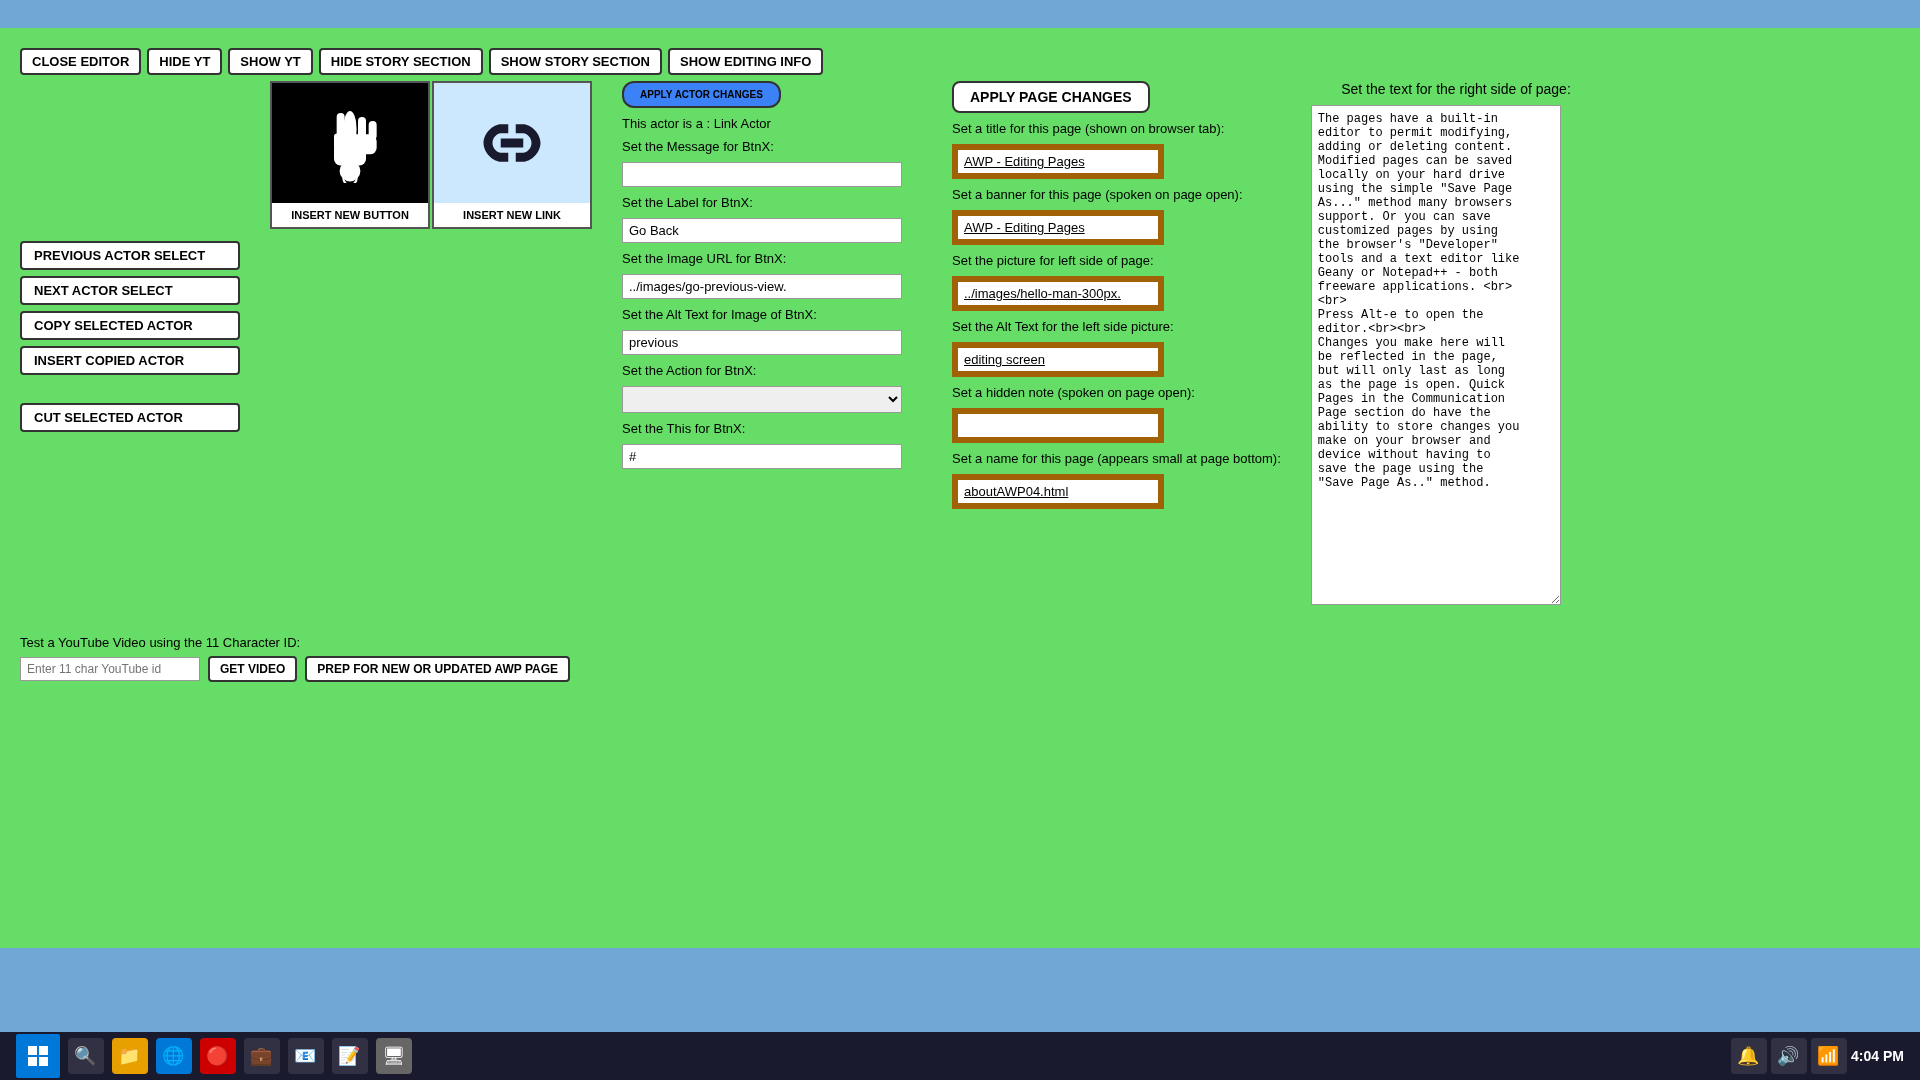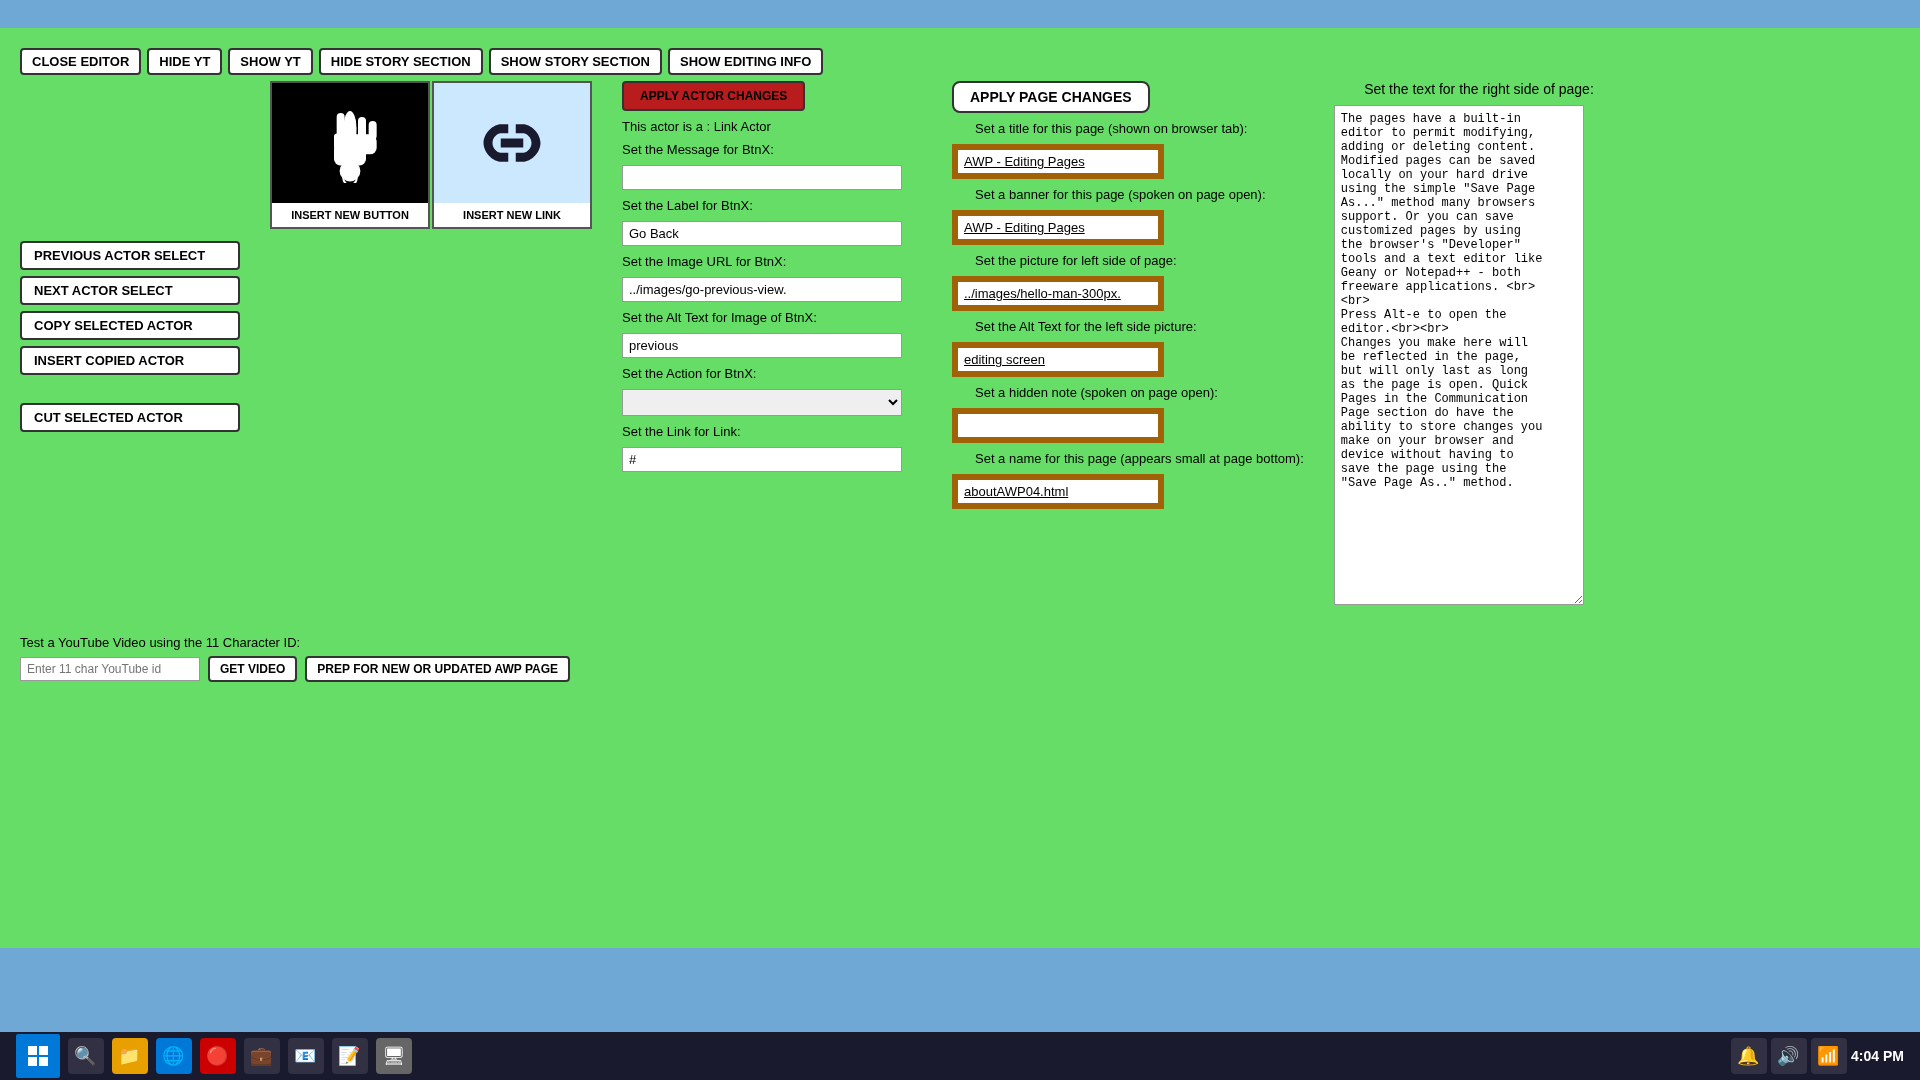--- a/index.html
+++ b/index.html
@@ -109,25 +109,25 @@
     .link-icon svg { width: 90px; height: 90px; }
 
     
     .actor-form {
       min-width: 300px;
       display: flex;
       flex-direction: column;
       gap: 8px;
     }
     .actor-form button.apply-btn {
-      background: #b91c1c;
+      background: #3b82f6;
       border: 2px solid #333;
-      border-radius: 4px;
+      border-radius: 12px;
       padding: 6px 16px;
-      font-size: 12px;
+      font-size: 10px;
       font-weight: bold;
       cursor: pointer;
       align-self: flex-start;
       font-family: Arial, sans-serif;
     }
     .actor-form label {
       font-size: 13px;
       font-weight: normal;
       color: #000;
     }
@@ -165,21 +165,20 @@
       padding: 6px 16px;
       font-size: 14px;
       font-weight: bold;
       cursor: pointer;
       align-self: flex-start;
       font-family: Arial, sans-serif;
     }
     .page-form label {
       font-size: 13px;
       color: #000;
-      margin-left: 23px;
     }
     .page-form input[type="text"] {
       width: 212px;
       padding: 4px 6px;
       border: 6px solid #a16207;
       background: white;
       font-size: 13px;
       font-family: Arial, sans-serif;
       text-decoration: underline;
     }
@@ -387,21 +386,21 @@
       <label>Set the Label for BtnX:</label>
       <input type="text" value="Go Back" style="">
       <label>Set the Image URL for BtnX:</label>
       <input type="text" value="../images/go-previous-view." style="">
       <label>Set the Alt Text for Image of BtnX:</label>
       <input type="text" value="previous" style="">
       <label>Set the Action for BtnX:</label>
       <select>
         <option value=""></option>
       </select>
-      <label>Set the Link for Link:</label>
+      <label>Set the This for BtnX:</label>
       <input type="text" value="#" style="">
     </div>
 
     <div class="page-form">
       <button class="apply-page-btn">APPLY PAGE CHANGES</button>
       <label>Set a title for this page (shown on browser tab):</label>
       <input type="text" value="AWP - Editing Pages" style="">
       <label>Set a banner for this page (spoken on page open):</label>
       <input type="text" value="AWP - Editing Pages" style="">
       <label>Set the picture for left side of page:</label>

